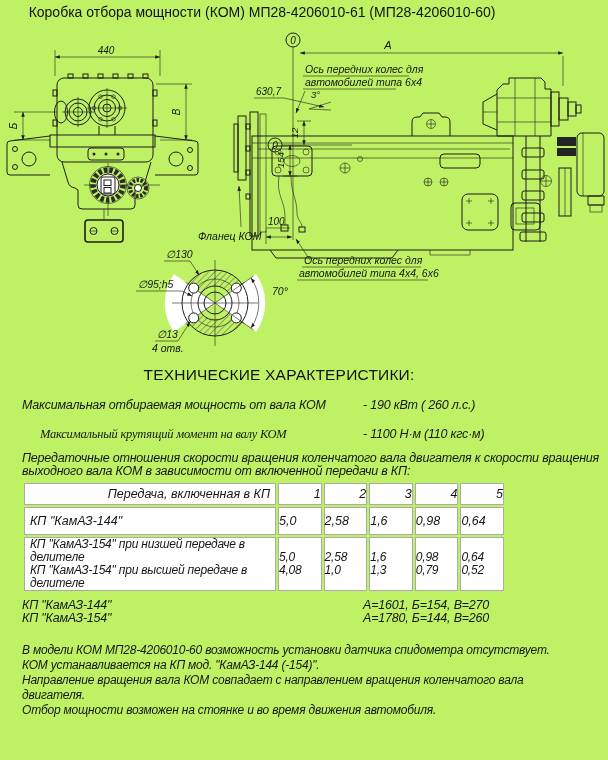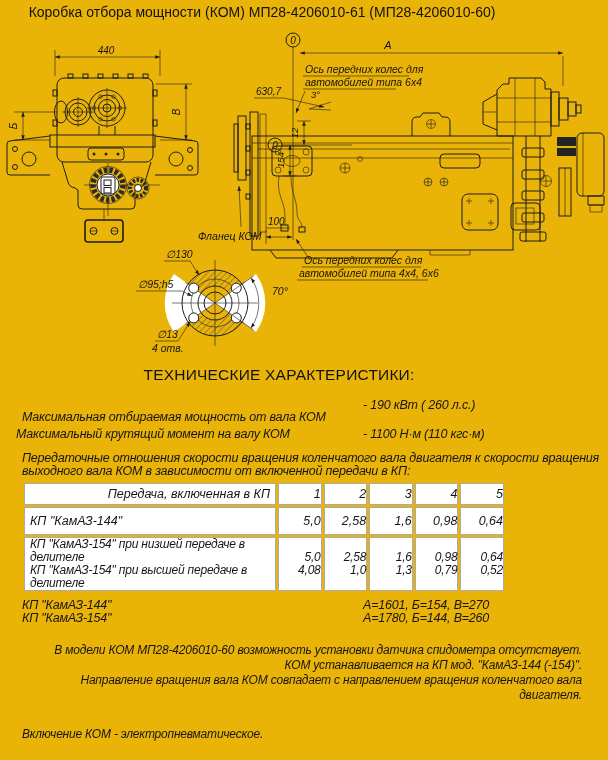--- a/index.html
+++ b/index.html
@@ -1,28 +1,28 @@
 <!DOCTYPE html>
 <html><head>
 <meta charset="utf-8">
 <style>
   html,body{margin:0;padding:0;background:#e8e8e8;}
-  .page{position:relative;width:608px;height:760px;background:#eab308;margin:0 auto;overflow:hidden;
+  .page{position:relative;width:608px;height:760px;background:#bef264;margin:0 auto;overflow:hidden;
         font-family:"Liberation Sans",sans-serif;color:#161616;}
   .abs{position:absolute;}
   .title{top:4px;left:0;width:524px;text-align:center;font-size:14px;color:#121212;}
   .tech-heading{top:366px;left:17px;width:524px;text-align:center;font-size:15.5px;letter-spacing:.2px;color:#121212;}
   .it{font-style:italic;}
   .body12{font-size:12px;letter-spacing:-.2px;}
   .body125{font-size:12.5px;letter-spacing:-.2px;}
-  .notes{line-height:15px;text-align:right;}
+  .notes{line-height:15px;}
   table.ratios{border-collapse:separate;border-spacing:2px;table-layout:fixed;width:484px;
                font-style:italic;font-size:12.5px;color:#161616;}
   table.ratios td{border:1px solid #ababab;background:#fff;padding:0 5px;vertical-align:middle;}
-  table.ratios td.num{text-align:right;padding:0;}
+  table.ratios td.num{text-align:left;padding:0;}
   table.ratios tr.hdr td{height:20px;text-align:right;}
   table.ratios tr.r1 td{height:26px;}
   table.ratios tr.r2 td{height:30px;font-size:12px;line-height:13px;letter-spacing:-.2px;}
   
   svg text{font-family:"Liberation Sans",sans-serif;font-style:italic;fill:#151515;}
   .t9{font-size:9.5px;} .t10{font-size:10px;} .t105{font-size:10.5px;} .t11{font-size:11px;}
   .s1{stroke:#1d1d1d;stroke-width:1;fill:none;}
   .s06{stroke:#1d1d1d;stroke-width:.6;fill:none;}
   .s16{stroke:#1d1d1d;stroke-width:1.6;fill:none;}
   .fw{fill:#fff;stroke:#1d1d1d;stroke-width:1;}
@@ -297,23 +297,23 @@
 
       <text class="t105" x="157" y="310">∅13</text>
       <line class="s06" x1="155" y1="313" x2="178" y2="313"></line>
       <text class="t105" x="152" y="324">4 отв.</text>
       <line class="s06" x1="178" y1="313" x2="190" y2="294" marker-end="url(#mE)"></line>
     </g>
   </svg>
 
   <div class="abs tech-heading">ТЕХНИЧЕСКИЕ ХАРАКТЕРИСТИКИ:</div>
 
-  <div class="abs it body125" style="top:398px;left:22px;margin-top:12px;">Максимальная отбираемая мощность от вала КОМ</div>
+  <div class="abs it body125" style="top:398px;left:22px;">Максимальная отбираемая мощность от вала КОМ</div>
   <div class="abs it body125" style="top:398px;left:363px;">- 190 кВт ( 260 л.с.)</div>
-  <div class="abs it body125" style="top:427px;left:16px;">Максимальный крутящий момент на валу КОМ</div>
+  <div class="abs it body125" style="top:427px;left:40px;font-family:Liberation Serif, serif;">Максимальный крутящий момент на валу КОМ</div>
   <div class="abs it body125" style="top:427px;left:363px;">- 1100 Н·м (110 кгс·м)</div>
 
   <div class="abs it body125" style="top:451px;left:22px;">Передаточные отношения скорости вращения коленчатого вала двигателя к скорости вращения</div>
   <div class="abs it body125" style="top:464px;left:22px;">выходного вала КОМ в зависимости от включенной передачи в КП:</div>
 
   <table class="abs ratios" style="top:481px;left:22px;">
     <colgroup>
         <col style="width:252px;">
         <col>
         <col>
@@ -369,16 +369,16 @@
 
   <div class="abs it body125" style="top:598px;left:22px;">КП "КамАЗ-144"</div>
   <div class="abs it body125" style="top:598px;left:363px;">А=1601,  Б=154, В=270</div>
   <div class="abs it body125" style="top:611px;left:22px;">КП "КамАЗ-154"</div>
   <div class="abs it body125" style="top:611px;left:363px;">А=1780,  Б=144, В=260</div>
 
   <div class="abs it body12 notes" style="top:643px;left:22px;width:560px;">
     <div>В модели КОМ МП28-4206010-60 возможность установки датчика спидометра отсутствует.</div>
     <div>КОМ устанавливается на КП мод. "КамАЗ-144 (-154)".</div>
     <div>Направление вращения вала КОМ совпадает с направлением вращения коленчатого вала двигателя.</div>
+    <div>Отбор мощности возможен на стоянке и во время движения автомобиля.</div>
   </div>
-  <div class="abs it body12" style="top:727px;left:22px;">Включение КОМ - электропневматическое.</div>
 
 </div>
 
 </body></html>

